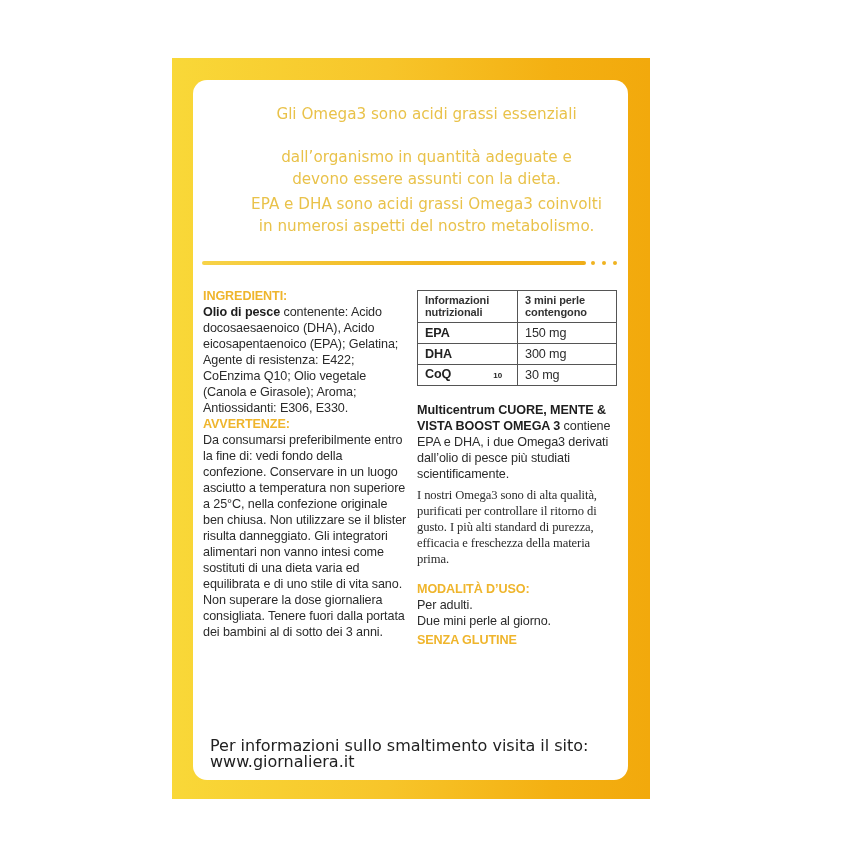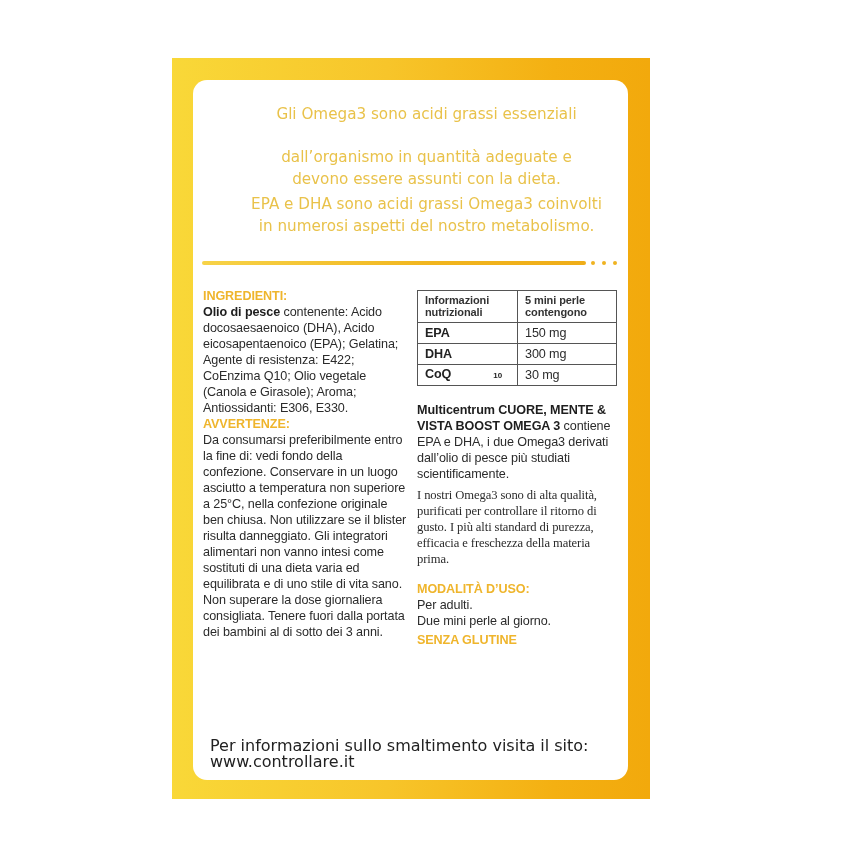--- a/index.html
+++ b/index.html
@@ -198,21 +198,21 @@
         <div class="heading">AVVERTENZE:</div>
         <div>Da consumarsi preferibilmente entro la fine di: vedi fondo della confezione. Conservare in un luogo asciutto a temperatura non superiore a 25°C, nella confezione originale ben chiusa. Non utilizzare se il blister risulta danneggiato. Gli integratori alimentari non vanno intesi come sostituti di una dieta varia ed equilibrata e di uno stile di vita sano. Non superare la dose giornaliera consigliata. Tenere fuori dalla portata dei bambini al di sotto dei 3 anni.</div>
       </div>
     </div>
 
     <div class="col-right">
       <table class="nutri">
         <tbody>
             <tr class="head">
           <td class="label">Informazioni nutrizionali</td>
-          <td>5 mini perle contengono</td>
+          <td>3 mini perle contengono</td>
         </tr>
         <tr class="row">
           <td class="label">EPA</td>
           <td>150 mg</td>
         </tr>
         <tr class="row">
           <td class="label">DHA</td>
           <td>300 mg</td>
         </tr>
         <tr class="row">
@@ -230,17 +230,17 @@
       <div class="gap-section" style="margin-top:14px;">
         <div class="heading">MODALITÀ D’USO:</div>
         <div>Per adulti.</div>
         <div>Due mini perle al giorno.</div>
         <div class="heading" style="margin-top:3px;">SENZA GLUTINE</div>
       </div>
     </div>
 
     <div class="footer">
       <div>Per informazioni sullo smaltimento visita il sito:</div>
-      <a>www.controllare.it</a>
+      <a>www.giornaliera.it</a>
     </div>
 
   </div>
 </div>
 
 </body></html>

